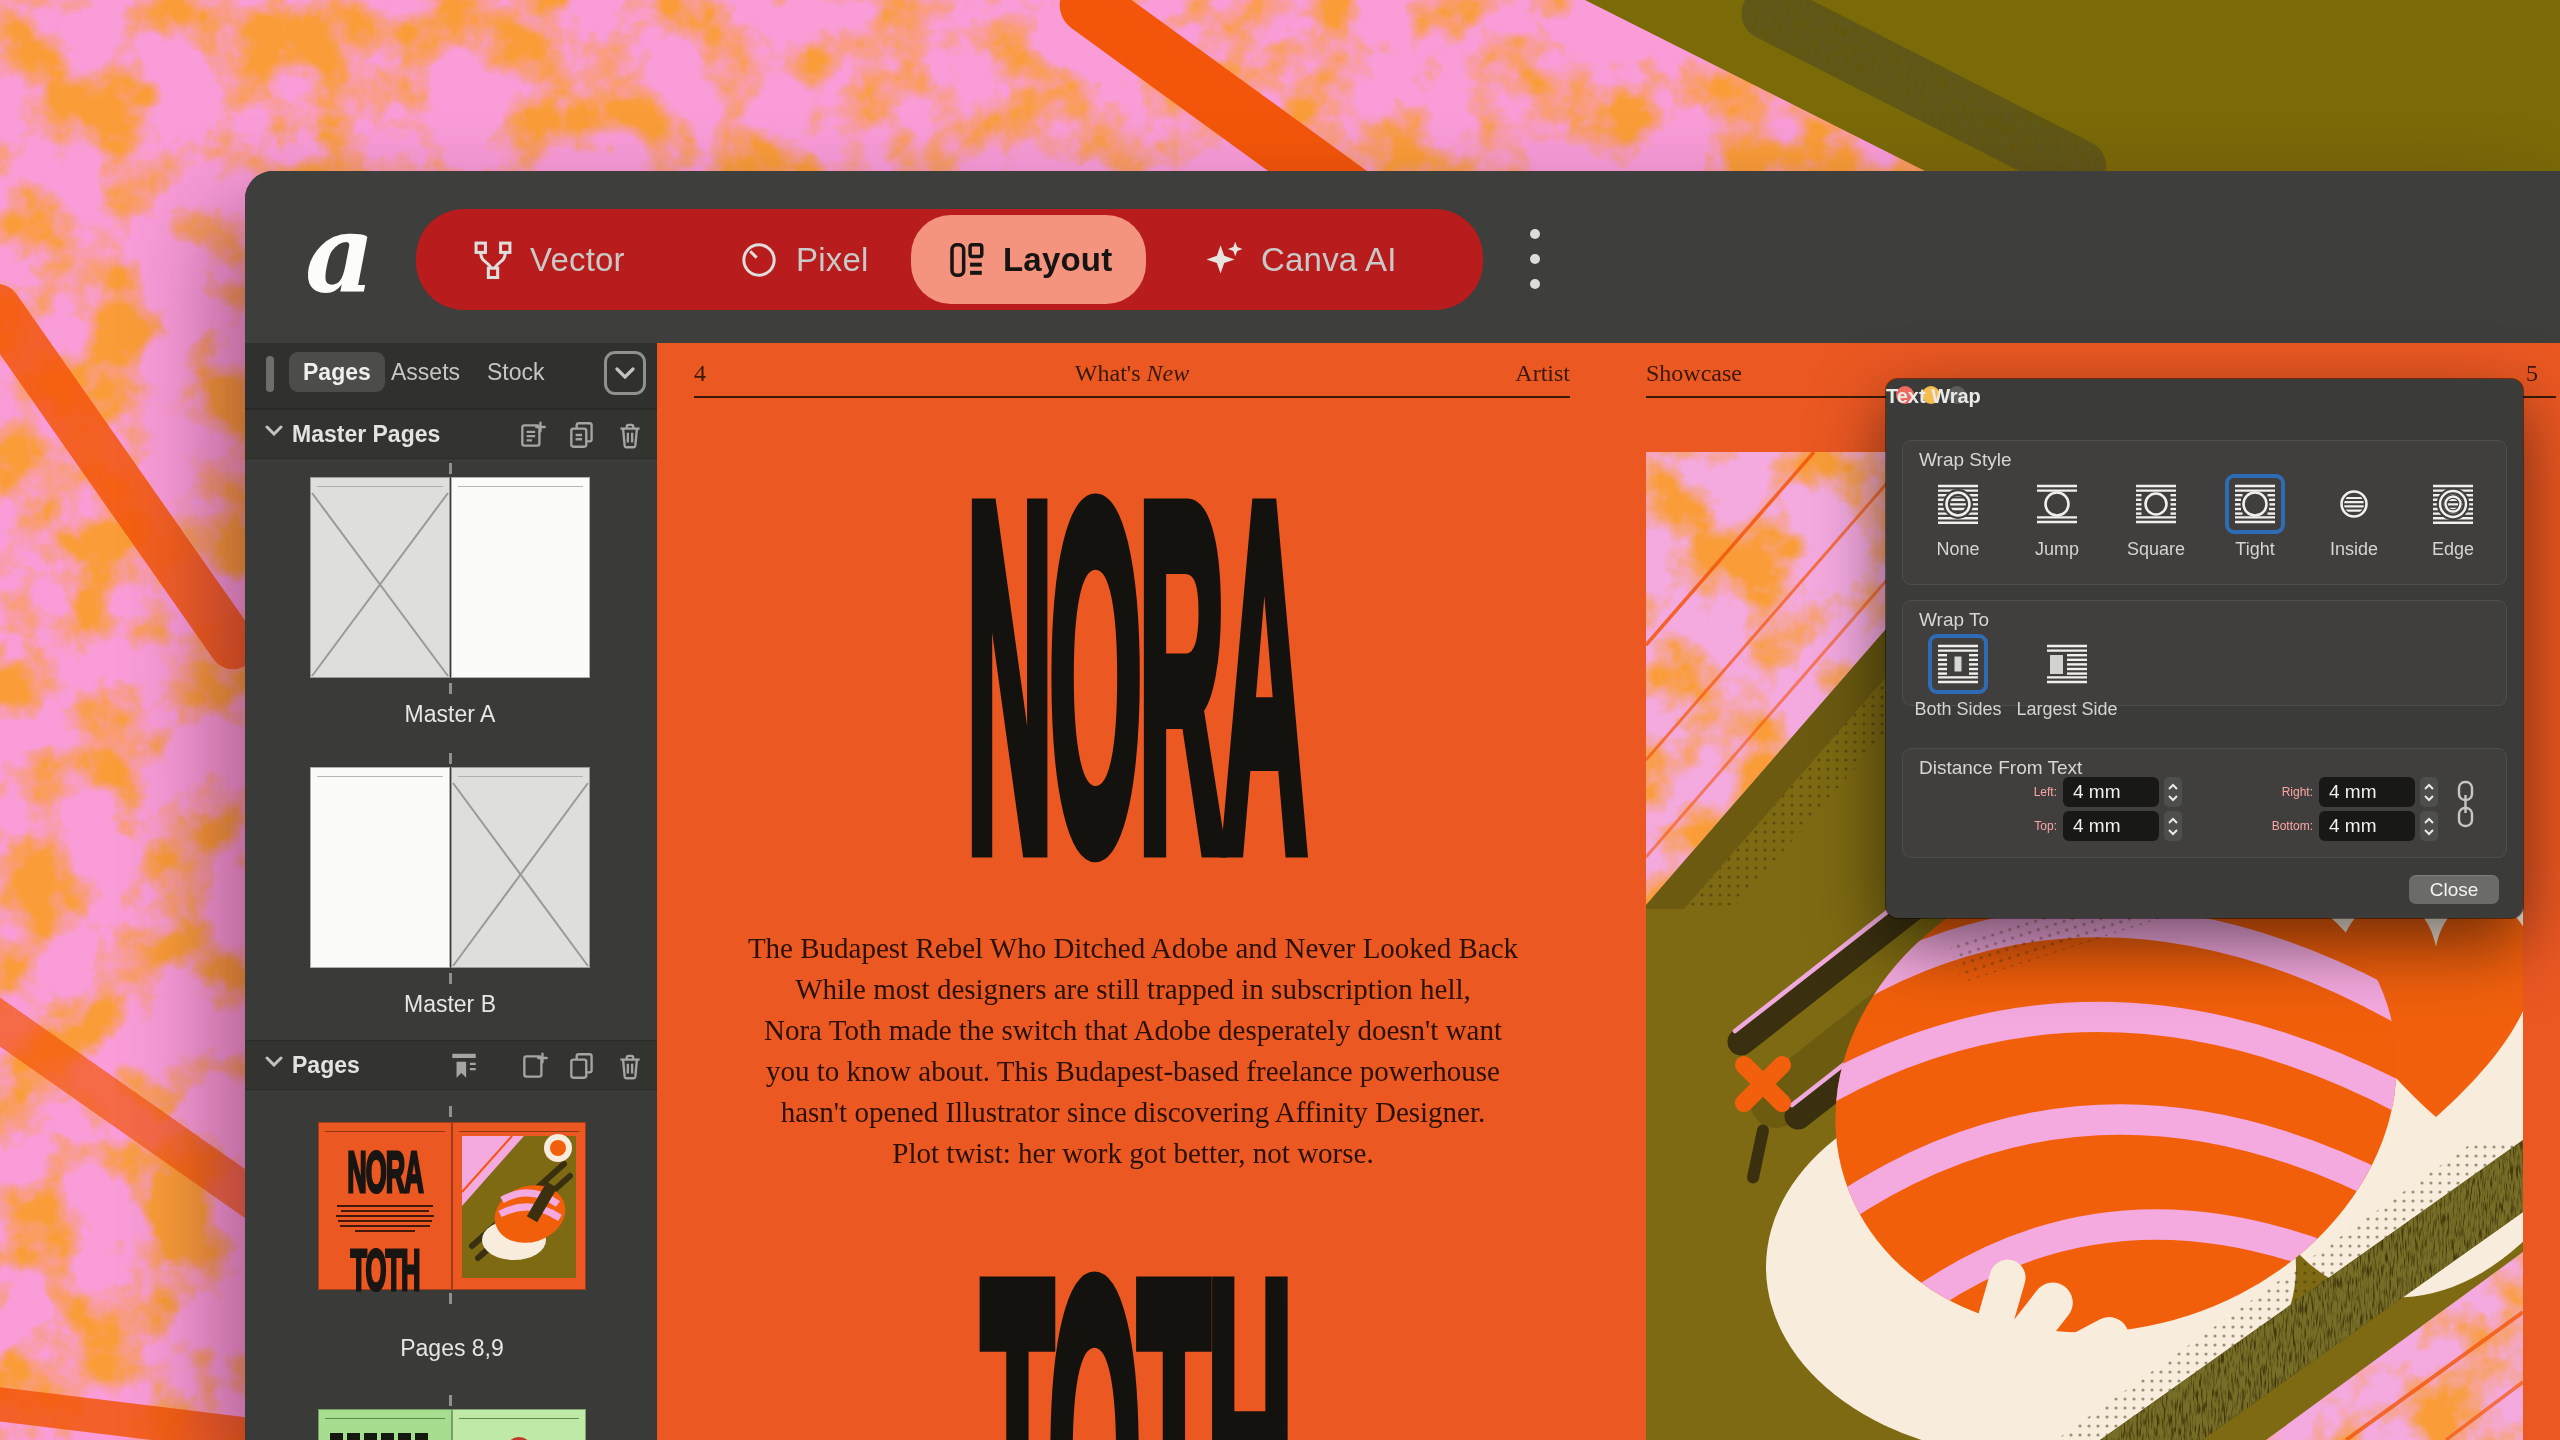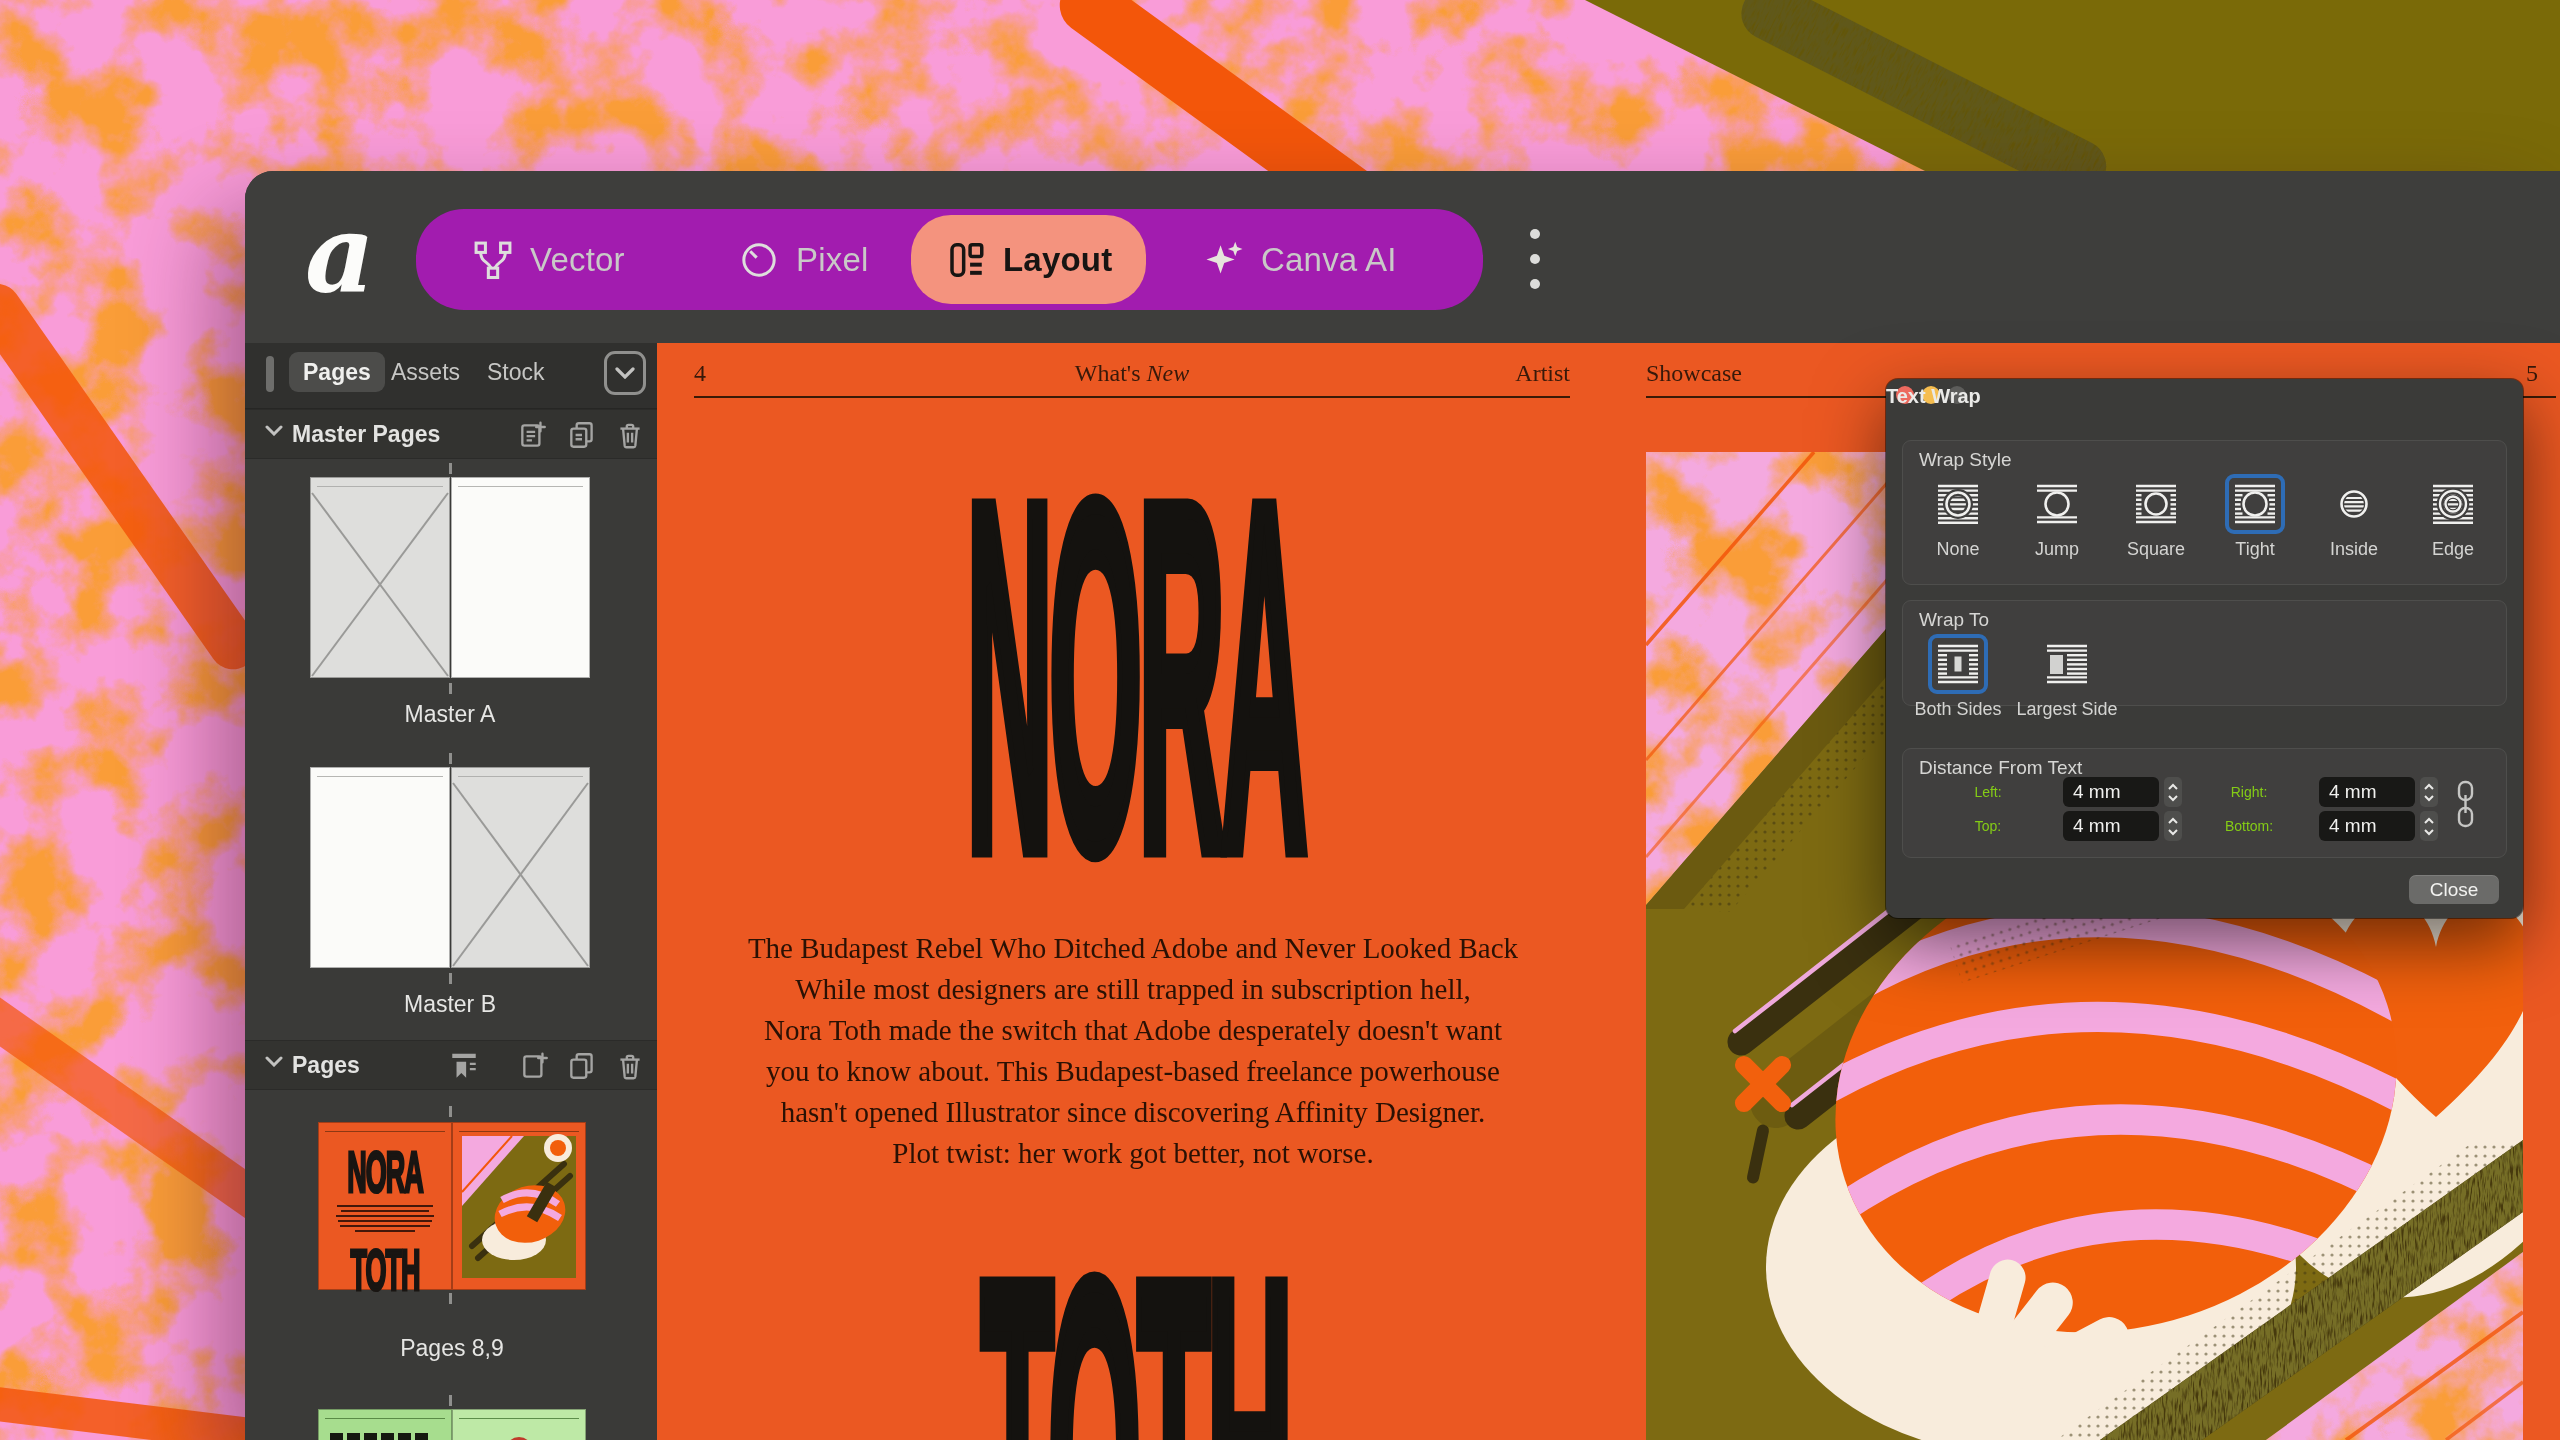--- a/index.html
+++ b/index.html
@@ -5,21 +5,21 @@
   html,body{margin:0;padding:0;background:#1a1a1a;}
   .stage{position:relative;width:2560px;height:1440px;overflow:hidden;background:#F99CD8;
          font-family:"Liberation Sans",sans-serif;}
   .abs{position:absolute;}
   
   .window{position:absolute;left:245px;top:171px;width:2315px;height:1269px;background:#3A3A38;
           border-radius:28px 0 0 0;box-shadow:-30px 40px 90px rgba(60,5,40,.40);}
   .toolbar{position:absolute;left:0;top:0;right:0;height:172px;background:#3E3E3C;border-radius:28px 0 0 0;}
   .logo{position:absolute;left:60px;top:28px;width:84px;height:116px;color:#FCFCFA;
         font-family:"DejaVu Serif",serif;font-style:italic;font-weight:700;font-size:108px;line-height:108px;}
-  .tabpill{position:absolute;left:171px;top:38px;width:1067px;height:101px;background:#a21caf;border-radius:48px;}
+  .tabpill{position:absolute;left:171px;top:38px;width:1067px;height:101px;background:#b91c1c;border-radius:48px;}
   .tab{position:absolute;top:0;height:101px;display:flex;align-items:center;gap:16px;color:#C9C9C7;
        font-size:33px;letter-spacing:.2px;}
   .tab .ticon{display:flex;align-items:center;}
   .tab-active{background:#F4937E;border-radius:40px;top:6px;height:89px;color:#171513;font-weight:600;
        padding:0 34px;box-sizing:border-box;}
   .kebab{position:absolute;left:1270px;top:44px;width:40px;height:88px;display:flex;align-items:center;justify-content:center;}
   
   .sidebar{position:absolute;left:0;top:172px;width:412px;bottom:0;background:#3A3A38;overflow:hidden;}
   .sb-tabsrow{position:absolute;left:0;top:0;width:412px;height:65px;background:#30302E;border-bottom:1px solid #262624;}
   .handle{position:absolute;left:21px;top:13px;width:8px;height:36px;border-radius:4px;background:#6E6E6C;}
@@ -48,21 +48,21 @@
   
   .dialog{position:absolute;left:1886px;top:379px;width:637px;height:539px;background:#3B3B39;border-radius:12px;
           box-shadow:0 26px 70px rgba(0,0,0,.55),0 0 0 1px rgba(0,0,0,.45);z-index:40;}
   .tl{position:absolute;top:7px;width:18px;height:18px;border-radius:50%;}
   .dlg-title{position:absolute;left:0;right:0;top:6px;text-align:left;font-size:20px;font-weight:600;color:#EAEAE8;}
   .groupbox{position:absolute;left:16px;width:605px;background:#403F3E;border:1px solid #4E4E4C;border-radius:9px;box-sizing:border-box;}
   .gb-label{position:absolute;left:16px;top:8px;font-size:19px;color:#D6D6D4;}
   .wrap-opt-label{position:absolute;font-size:18px;color:#D4D4D2;text-align:center;}
   .opticon{position:absolute;width:46px;height:46px;}
   .opticon.selected{outline:4px solid #2E6CB5;outline-offset:3px;border-radius:2px;}
-  .fld-label{position:absolute;font-size:14px;color:#84cc16;text-align:center;height:30px;line-height:30px;}
+  .fld-label{position:absolute;font-size:12px;color:#fca5a5;text-align:right;height:30px;line-height:30px;}
   .fld-input{position:absolute;width:96px;height:30px;background:#181816;border-radius:6px;color:#F0F0EE;
              font-size:19px;line-height:30px;padding-left:10px;box-sizing:border-box;}
   .stepper{position:absolute;width:18px;height:30px;background:#4E4E4C;border-radius:5px;display:flex;flex-direction:column;
            align-items:center;justify-content:center;gap:3px;}
   .closebtn{position:absolute;left:523px;top:496px;width:90px;height:29px;background:#6B6B69;border-radius:7px;
             color:#F2F2F0;font-size:19px;text-align:center;line-height:29px;box-shadow:inset 0 1px 0 rgba(255,255,255,.12);}
   svg{display:block;}
 </style>
 </head>
 <body>

